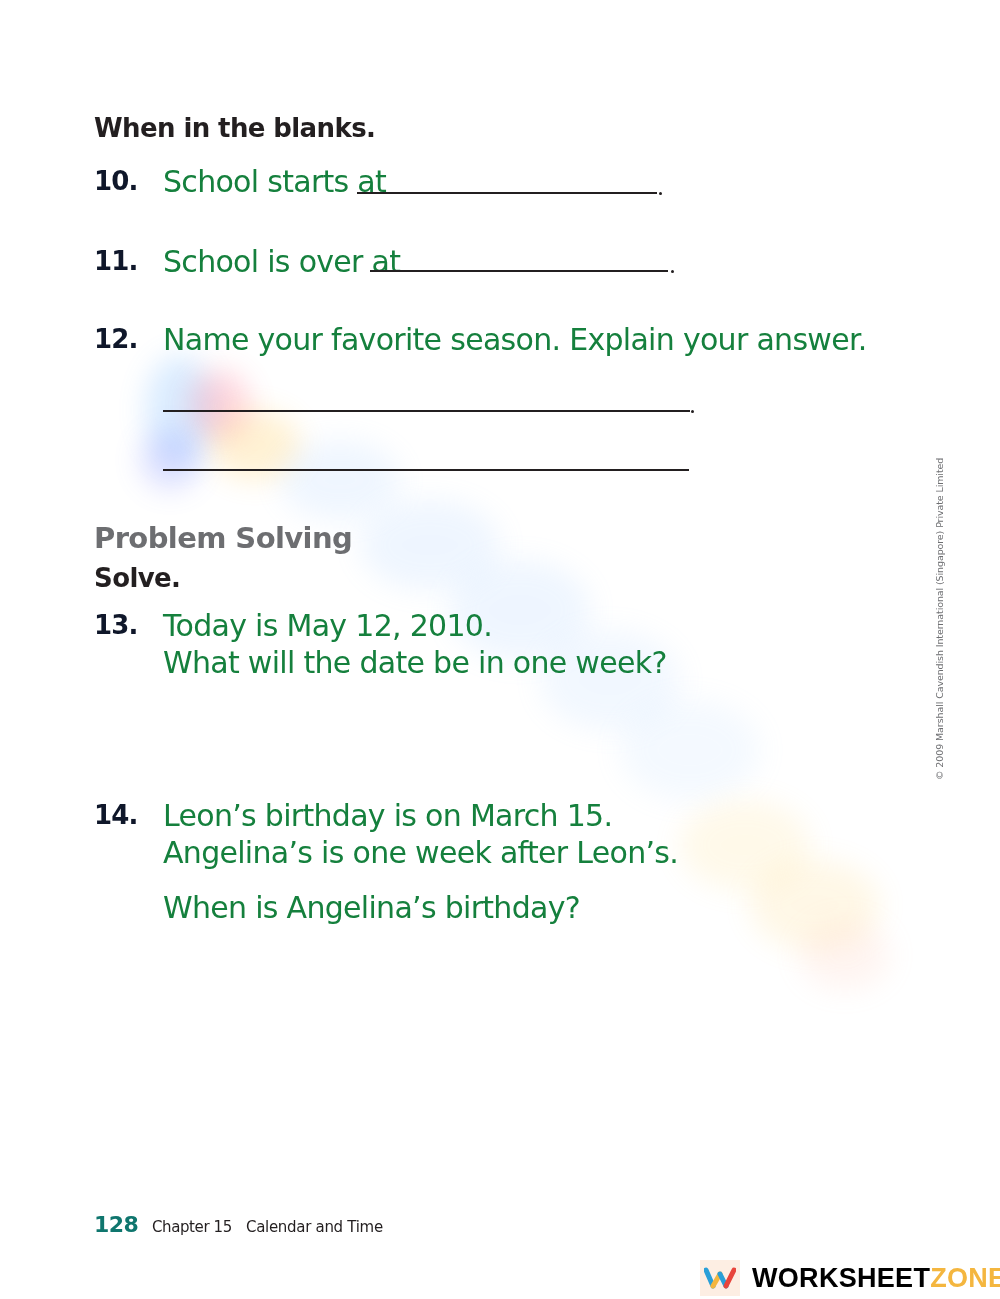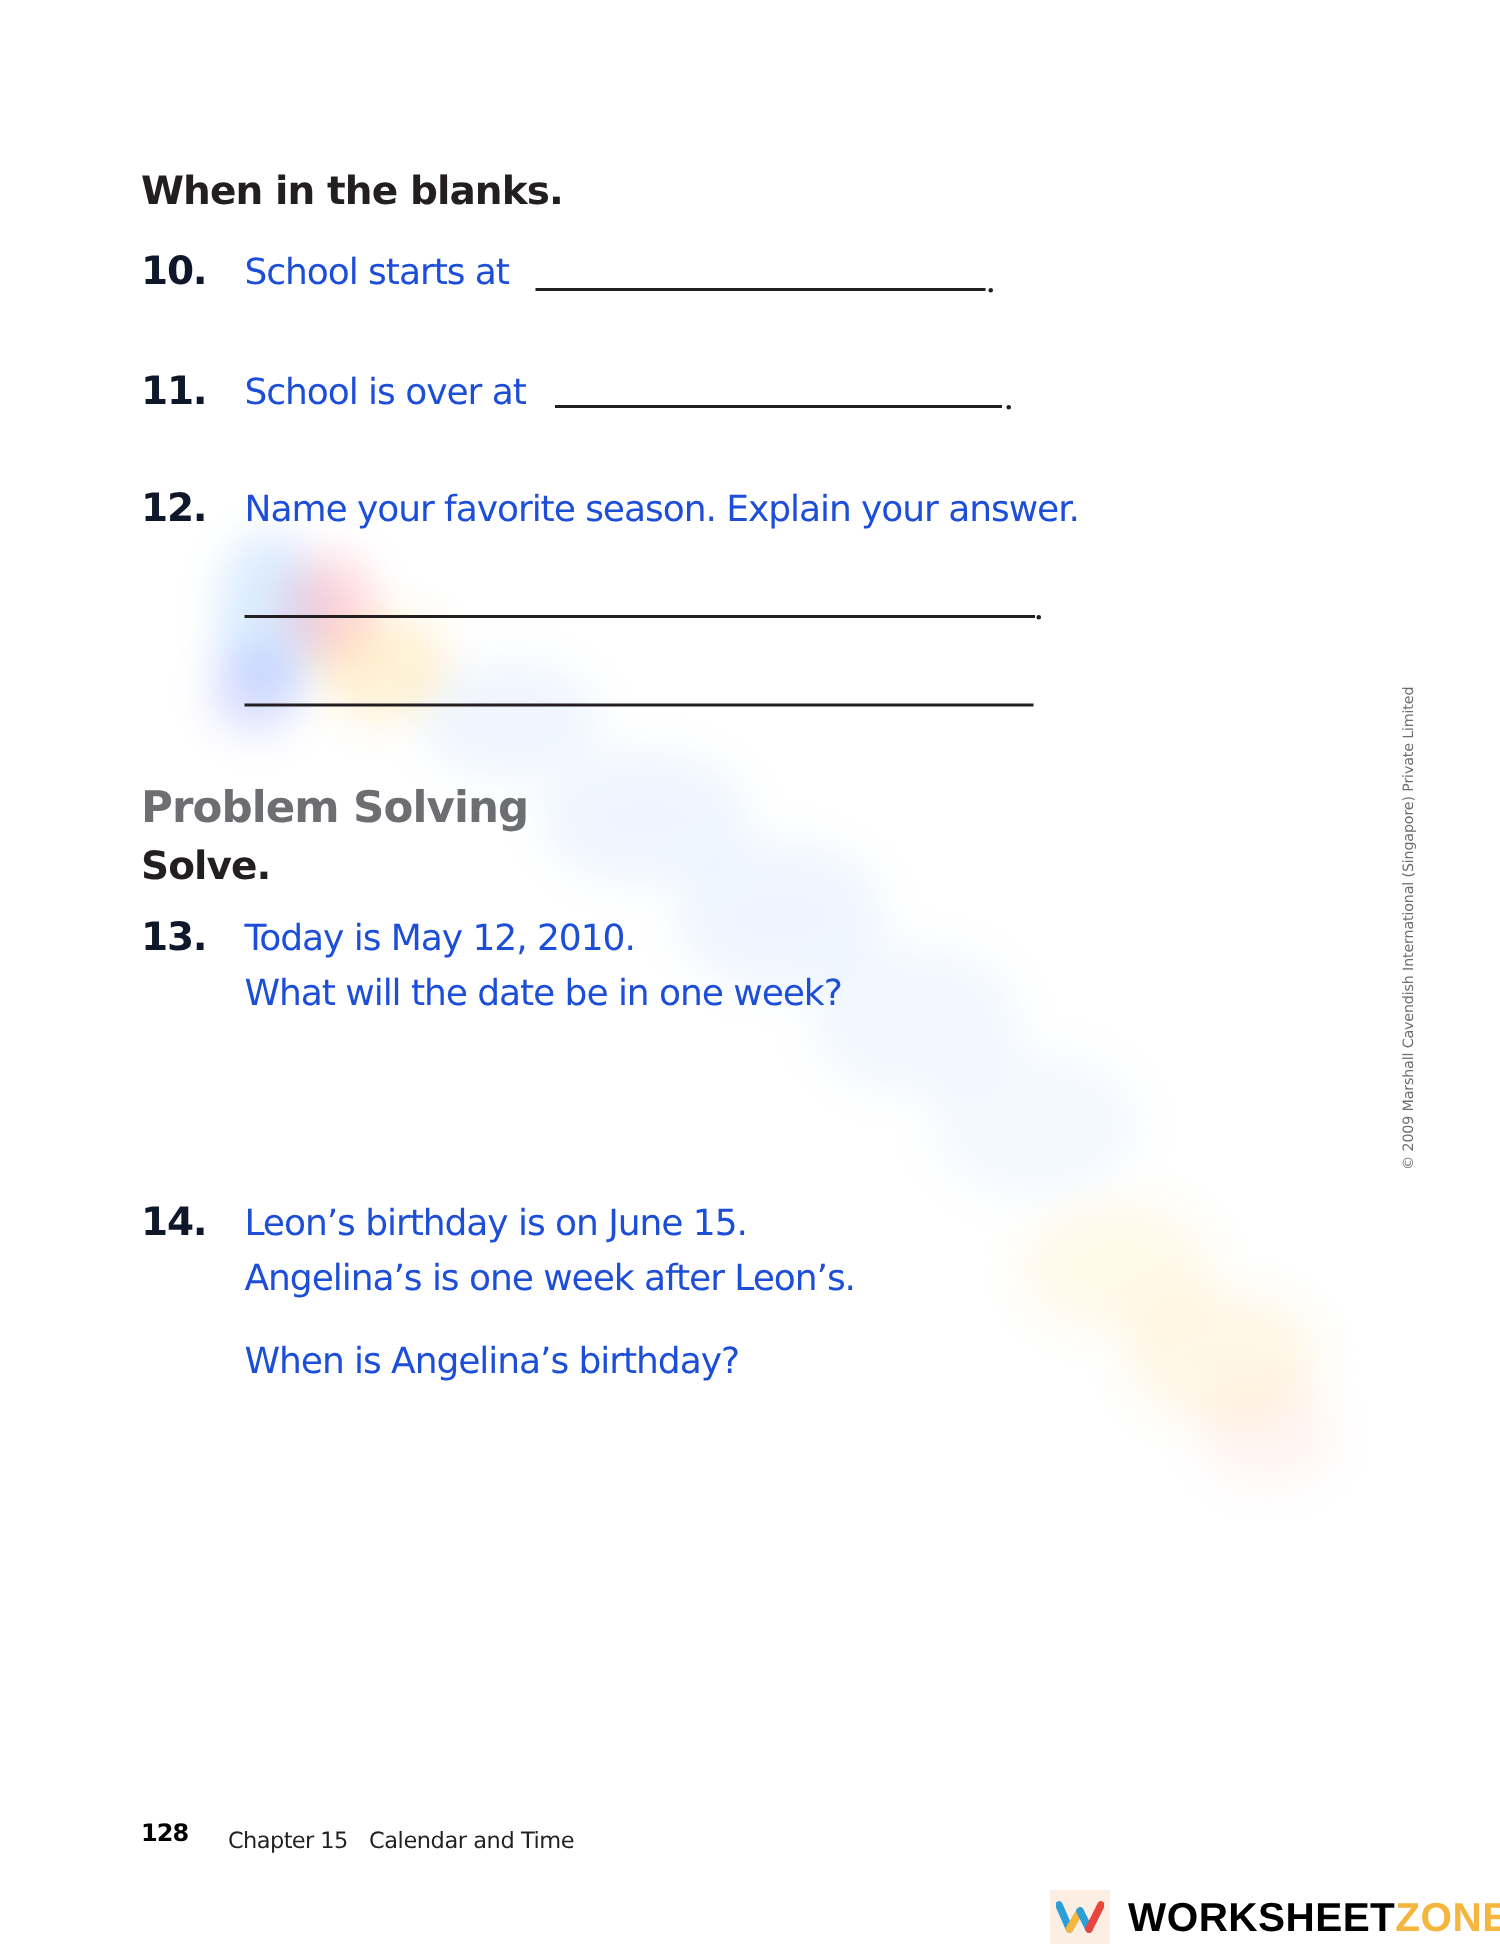--- a/index.html
+++ b/index.html
@@ -46,23 +46,23 @@
       letter-spacing: -0.6px;
       color: #6d6e71;
     }
     .qnum {
       font-weight: bold;
       font-size: 26px;
       letter-spacing: -0.8px;
       color: #0f172a;
     }
     .qtext {
-      font-size: 24px;
+      font-size: 30px;
       letter-spacing: -0.7px;
-      color: #1d4ed8;
+      color: #15803d;
       line-height: 37px;
     }
     .blank {
       position: absolute;
       z-index: 1;
       height: 0;
       border-top: 2px solid #231f20;
     }
     .blank-dot {
       position: absolute;
@@ -82,23 +82,23 @@
       transform: rotate(-90deg);
       font-size: 9.5px;
       color: #6d6e71;
       white-space: nowrap;
       letter-spacing: -0.1px;
     }
 
     
     .page-num {
       font-weight: bold;
-      font-size: 16px;
+      font-size: 22px;
       letter-spacing: -0.6px;
-      color: #000000;
+      color: #0f766e;
     }
     .chapter-label {
       font-weight: normal;
       font-size: 15px;
       letter-spacing: -0.4px;
       color: #231f20;
     }
     .chapter-title {
       font-size: 15px;
       letter-spacing: -0.3px;
@@ -170,21 +170,21 @@
 <div class="blank" style="left:163px;top:469px;width:526px;"></div>
 
 <div class="abs section-title" style="left:94px;top:521px;">Problem Solving</div>
 <div class="abs instr" style="left:94px;top:563px;">Solve.</div>
 
 <div class="abs qnum" style="left:94px;top:610px;">13.</div>
 <div class="abs qtext" style="left:163px;top:607px;">Today is May 12, 2010.</div>
 <div class="abs qtext" style="left:163px;top:644px;">What will the date be in one week?</div>
 
 <div class="abs qnum" style="left:94px;top:800px;">14.</div>
-<div class="abs qtext" style="left:163px;top:797px;">Leon’s birthday is on June 15.</div>
+<div class="abs qtext" style="left:163px;top:797px;">Leon’s birthday is on March 15.</div>
 <div class="abs qtext" style="left:163px;top:834px;">Angelina’s is one week after Leon’s.</div>
 <div class="abs qtext" style="left:163px;top:889px;text-align:right;">When is Angelina’s birthday?</div>
 
 <div class="copyright">© 2009 Marshall Cavendish International (Singapore) Private Limited</div>
 
 <div class="abs page-num" style="left:94px;top:1212px;">128</div>
 <div class="abs chapter-label" style="left:152px;top:1218px;">Chapter 15</div>
 <div class="abs chapter-title" style="left:246px;top:1218px;">Calendar and Time</div>
 
 <div class="brand">

